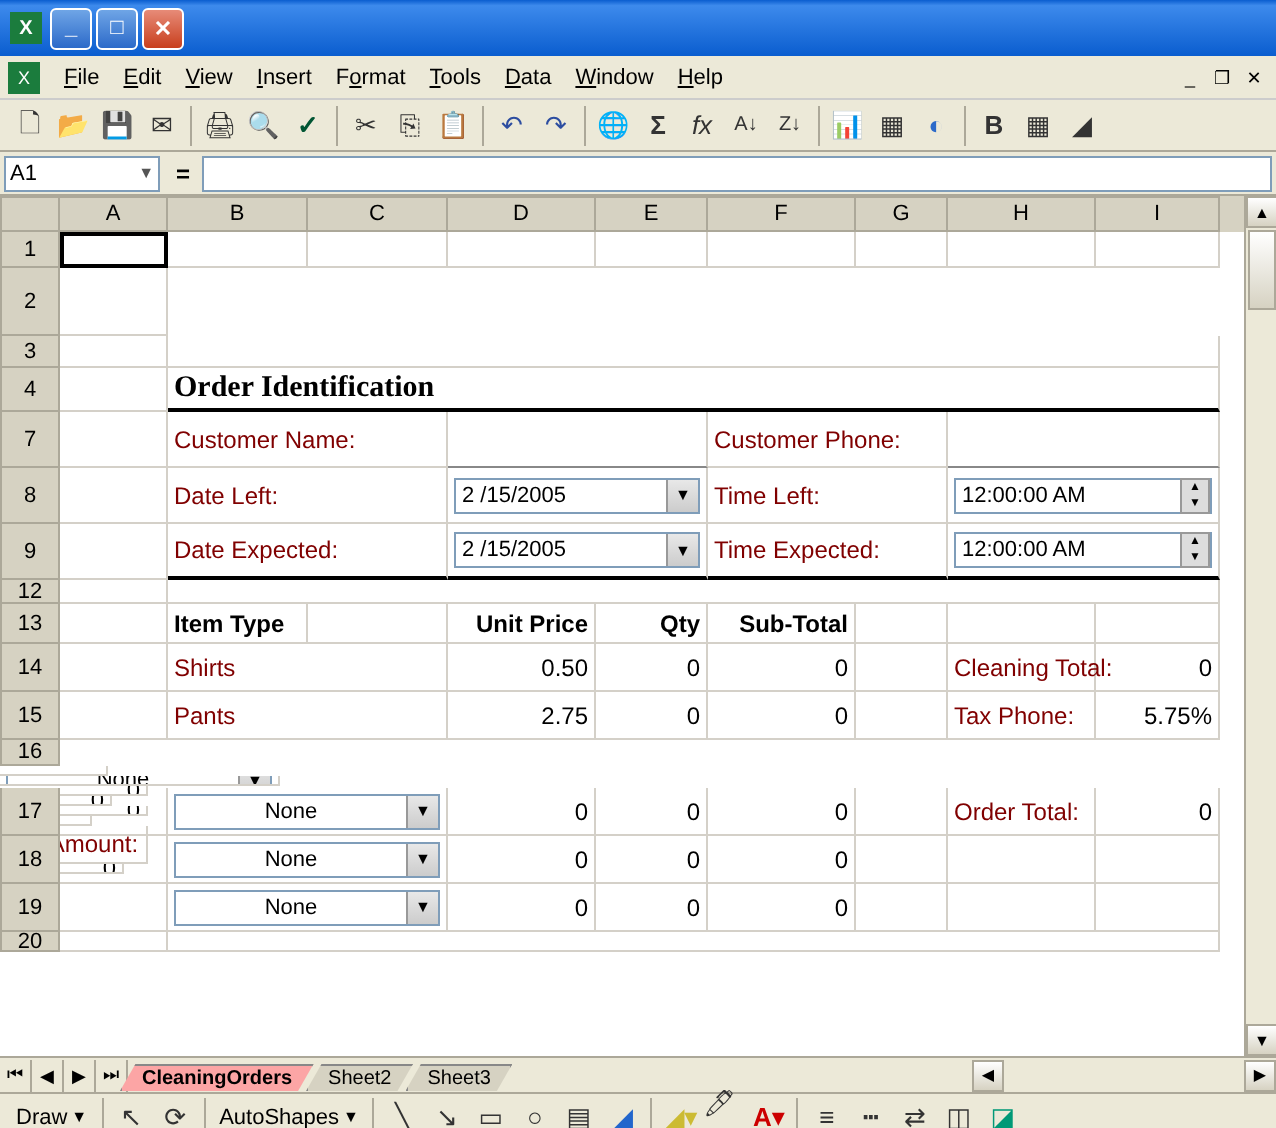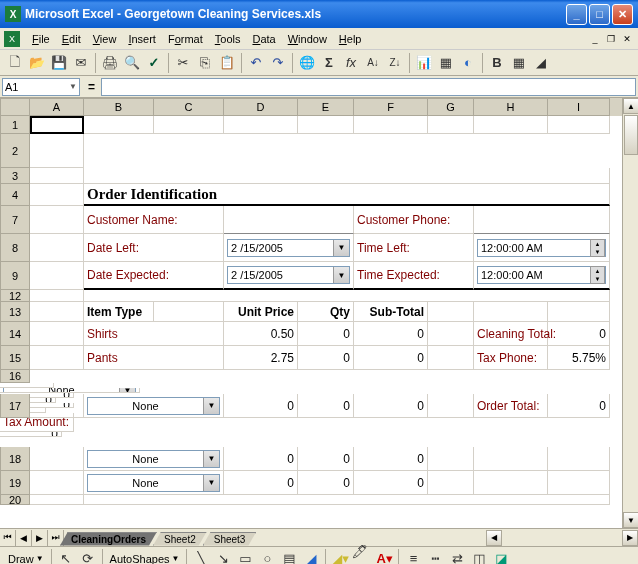--- a/index.html
+++ b/index.html
@@ -65,34 +65,33 @@
 
 
 .vscroll { position: absolute; right: 0; top: 0; width: 16px; height: 100%; background: #ece9d8; border-left: 1px solid #aca899; }
 .vs-btn { width: 16px; height: 16px; background: linear-gradient(#fff,#d6d2c2); border: 1px solid #aca899; display:flex; align-items:center; justify-content:center; font-size:8px; cursor:pointer; }
 .vs-thumb { width: 14px; height: 40px; background: linear-gradient(#fff,#d6d2c2); border: 1px solid #aca899; margin: 1px; }
 
 
 .sheet-tabs { height: 18px; background: #ece9d8; display: flex; align-items: center; border-top: 1px solid #aca899; }
 .tab-nav { width: 16px; height: 16px; display:flex; align-items:center; justify-content:center; font-size:9px; cursor:pointer; border-right: 1px solid #aca899; }
 .sheet-tab { padding: 1px 10px; background: #fff; border: 1px solid #888; border-bottom: none; font-size: 10px; font-family: Arial; cursor: pointer; position: relative; top: 1px; clip-path: polygon(8px 0, 100% 0, calc(100% - 8px) 100%, 0 100%); margin-left: -4px; }
-.sheet-tab.active { font-weight: bold; background: #737373; z-index: 2; }
+.sheet-tab.active { font-weight: bold; background: #fca5a5; z-index: 2; }
 .sheet-tab.inactive { background: #d6d2c2; }
 .tab-hscroll { flex: 1; display:flex; justify-content:flex-end; }
 
 
 .draw-tb { background: #ece9d8; height: 24px; display:flex; align-items:center; padding: 0 4px; border-top: 1px solid #aca899; }
 .draw-btn { padding: 2px 4px; cursor: pointer; display:flex; align-items:center; font-size:11px; }
 </style>
 </head>
 <body>
 
 <div class="titlebar">
   <div class="app-icon">X</div>
-  <div class="title">Microsoft Excel - Georgetown Cleaning Services.xls</div>
   <div class="win-btns">
     <div class="win-btn">_</div>
     <div class="win-btn">□</div>
     <div class="win-btn close">✕</div>
   </div>
 </div>
 
 <div class="menubar">
   <div class="doc-icon">X</div>
   <div class="menu-item"><u>F</u><span title="File">ile</span></div>
@@ -342,21 +341,21 @@
           </div>
     <div class="cell cD r">0</div>
     <div class="cell cE r">0</div>
     <div class="cell cF r">0</div>
     <div class="cell cG"></div>
     <div class="cell cH" style="overflow:visible;white-space:nowrap">
             <span class="label-txt">Order Total:</span>
           </div>
           <div class="cell cI r">0</div>
         </div>
-        <div class="row" style="height: 24px; margin-top: 29px;">
+        <div class="row" style="height: 24px;">
     <div class="rh">18</div>
     <div class="cell cA"></div>
     <div class="cell" style="width:140px">
             <div class="combo">
               <div class="combo-txt" style="text-align:center">None</div>
               <div class="combo-btn">▼</div>
             </div>
           </div>
     <div class="cell cD r">0</div>
     <div class="cell cE r">0</div>

